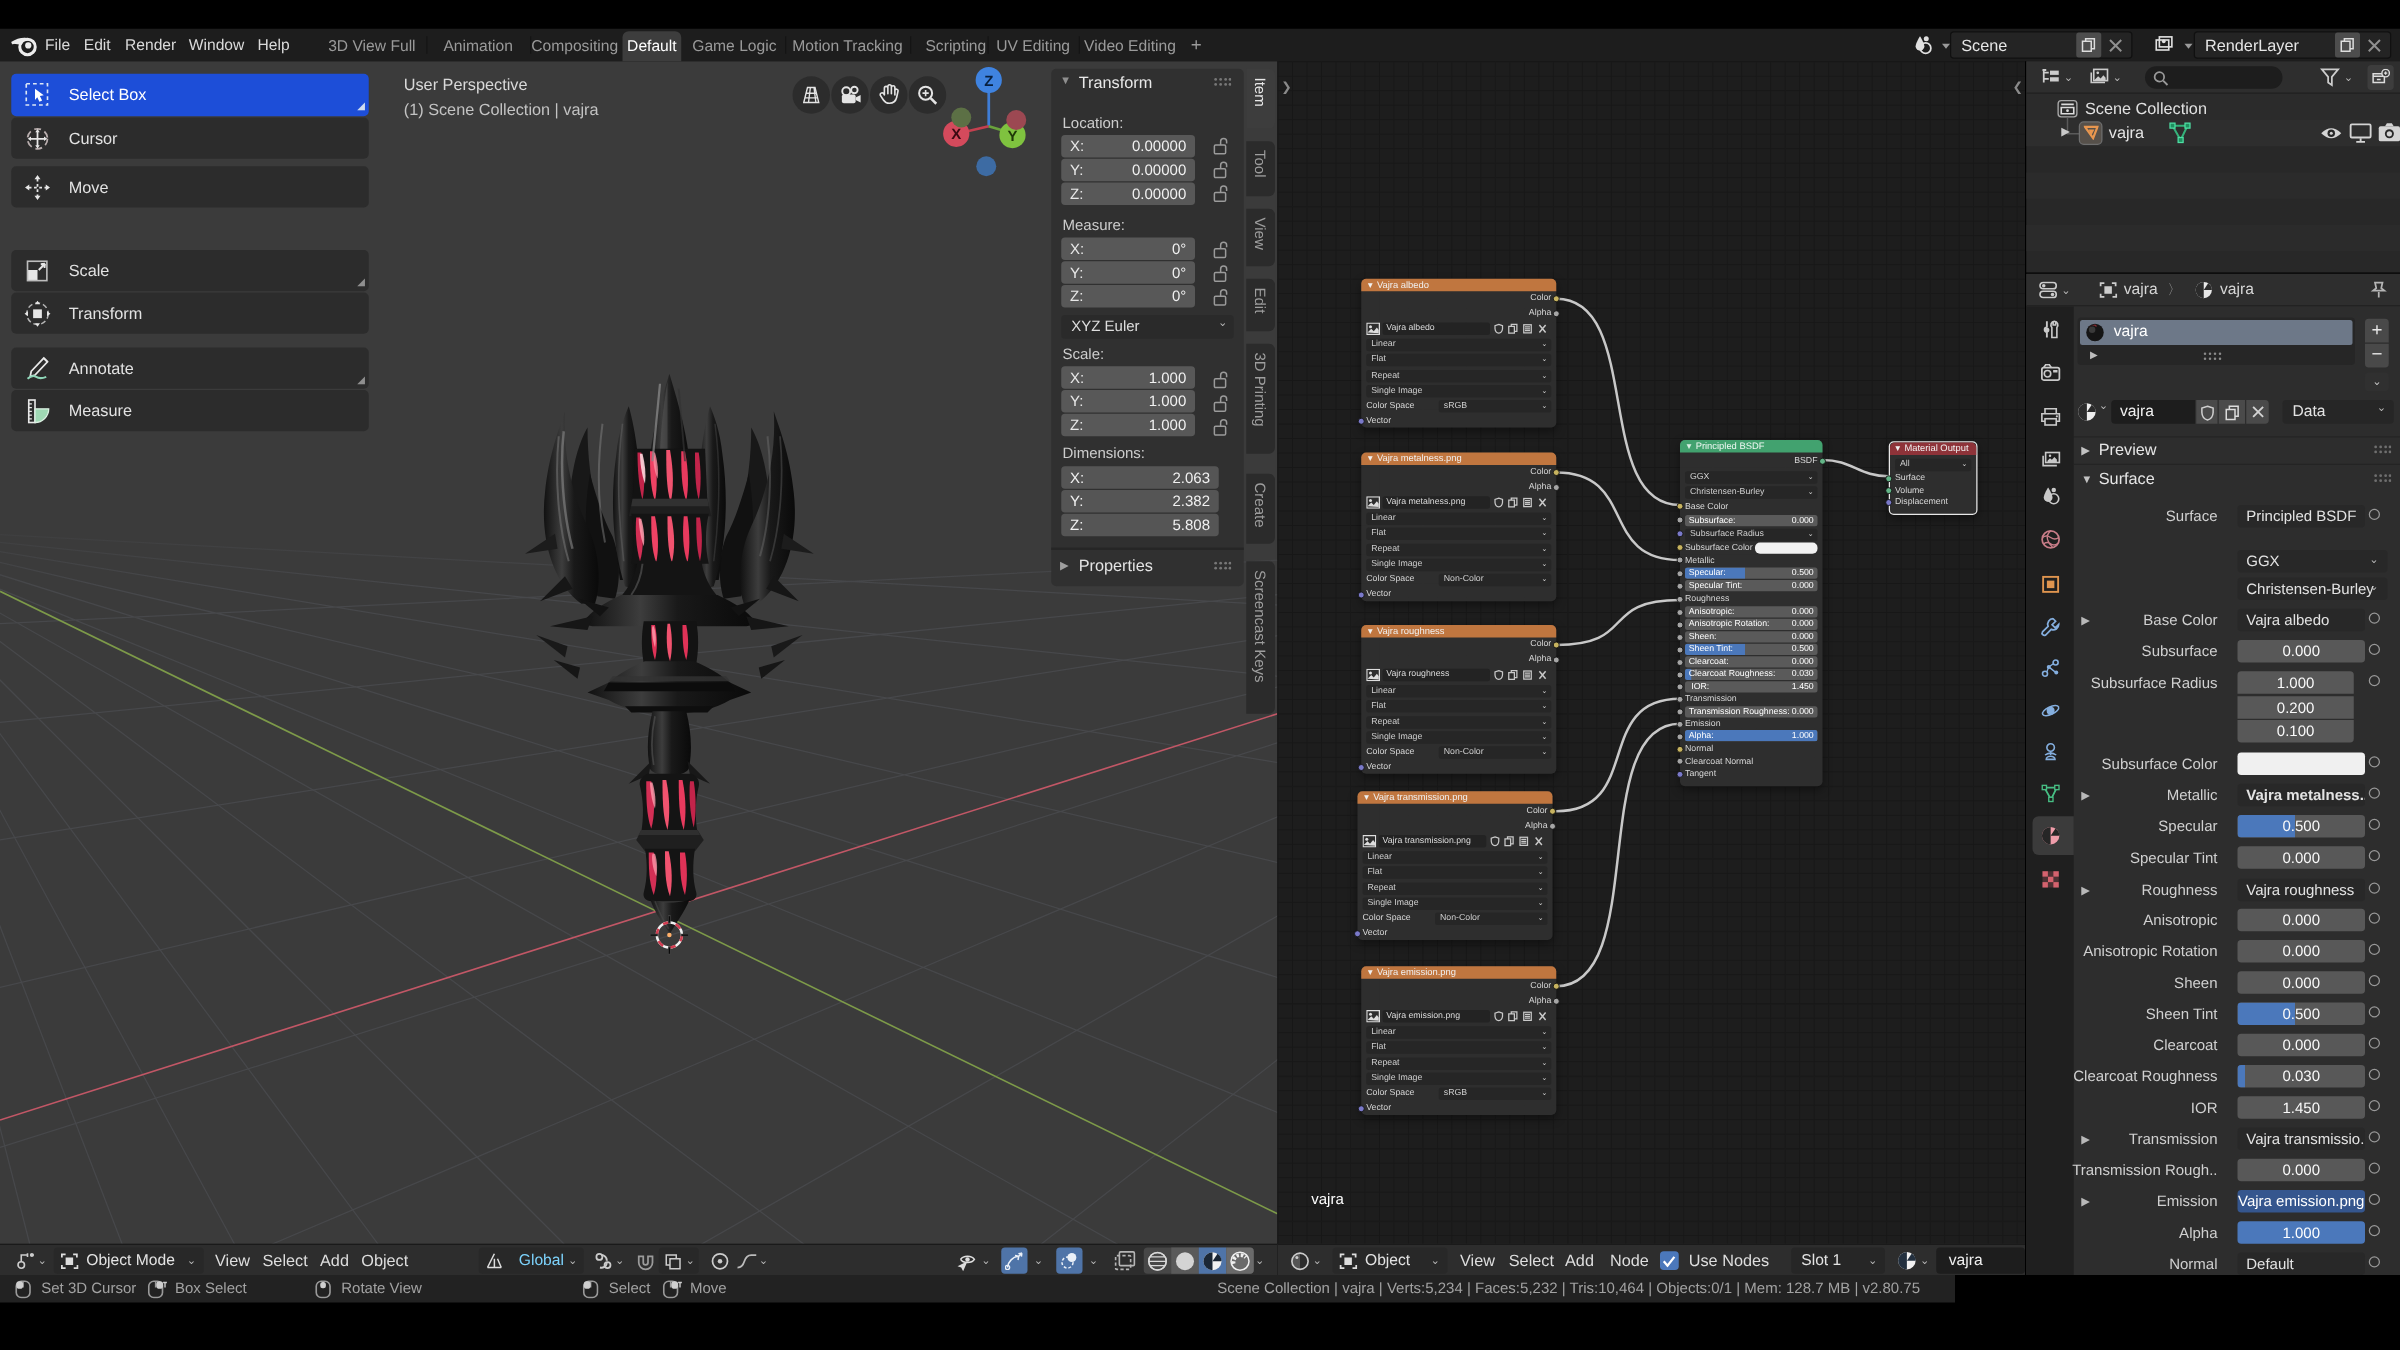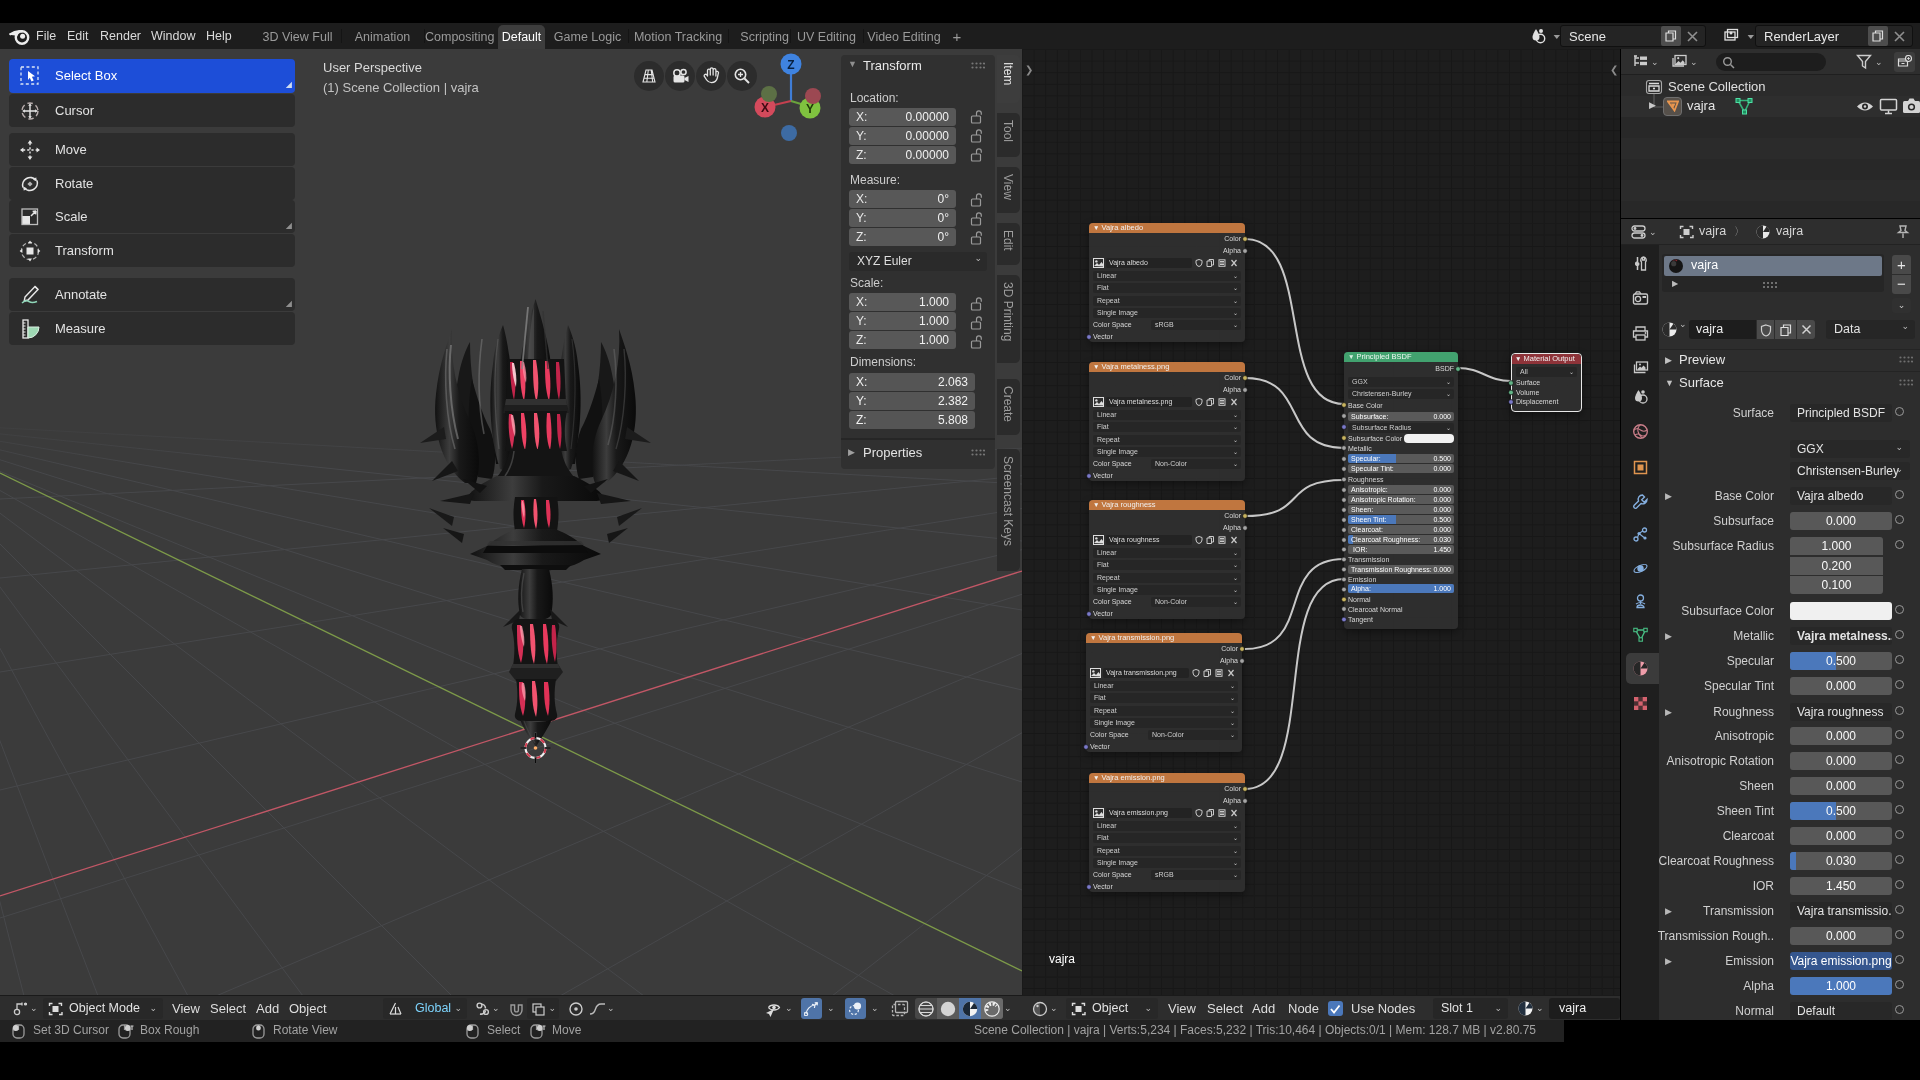--- a/index.html
+++ b/index.html
@@ -281,30 +281,20 @@
           <path d="M11 3.2 l-1.8 2.6 h3.6 z M11 18.8 l-1.8 -2.6 h3.6 z M3.2 11 l2.6 -1.8 v3.6 z M18.8 11 l-2.6 -1.8 v3.6 z" fill="#e6e6e6"></path>
         </svg>
   <span class="lbl">Cursor</span>
  </div>
  <div class="tbtn" style="top:84px;">
   <svg class="abs" style="left:10px;top:6px" width="22" height="22" viewBox="0 0 22 22">
           <path d="M11 4 v14 M4 11 h14" stroke="#e6e6e6" stroke-width="1.4" stroke-dasharray="2.2 2"></path>
           <path d="M11 1 l-2.4 3.4 h4.8 z M11 21 l-2.4 -3.4 h4.8 z M1 11 l3.4 -2.4 v4.8 z M21 11 l-3.4 -2.4 v4.8 z" fill="#e6e6e6"></path>
         </svg>
   <span class="lbl">Move</span>
- </div>
- <div class="tbtn" style="top:118px;">
-  <svg class="abs" style="left:10px;top:6px" width="22" height="22" viewBox="0 0 22 22">
-          <path d="M4 14.5 A7.6 7.6 0 0 1 17 7.2" fill="none" stroke="#e6e6e6" stroke-width="1.6"></path>
-          <path d="M17.8 8.2 l-0.6 -4 -3.2 2.6 z" fill="#e6e6e6"></path>
-          <path d="M18 7.5 A7.6 7.6 0 0 1 5 14.8" fill="none" stroke="#e6e6e6" stroke-width="1.6"></path>
-          <path d="M4.2 13.8 l0.6 4 3.2 -2.6 z" fill="#e6e6e6"></path>
-          <path d="M11 8.4 l2.6 2.6 -2.6 2.6 -2.6 -2.6 z" fill="#b5b5b5"></path>
-        </svg>
-  <span class="lbl">Rotate</span>
  </div>
  <div class="tbtn" style="top:151px;">
   <svg class="abs" style="left:10px;top:6px" width="22" height="22" viewBox="0 0 22 22">
           <rect x="3" y="10" width="8" height="8" fill="#e6e6e6"></rect>
           <rect x="3" y="3" width="15.5" height="15.5" fill="none" stroke="#bdbdbd" stroke-width="1.3"></rect>
           <path d="M12 10 L17 5 M17 5 l-3.4 0.4 M17 5 l-0.4 3.4" stroke="#e6e6e6" stroke-width="1.5" fill="none"></path>
         </svg>
   <span class="lbl">Scale</span>
   <span class="abs" style="right:3px;bottom:-9px;color:#8f8f8f;font-size:8px;">◢</span>
  </div>
@@ -1305,21 +1295,21 @@
         <path d="M6.5 1 v5" stroke="#9a9a9a" stroke-width="1.2"></path>
         <rect x="1" y="1" width="5.5" height="6" rx="2.5" fill="#cfcfcf"></rect>
       </svg>
  <div class="abs" style="left:33px;top:3px">Set 3D Cursor</div>
  <svg class="abs" style="left:118px;top:4px" width="16" height="15" viewBox="0 0 16 15">
         <rect x="1" y="1" width="11" height="13" rx="4" fill="none" stroke="#9a9a9a" stroke-width="1.3"></rect>
         <path d="M6.5 1 v5" stroke="#9a9a9a" stroke-width="1.2"></path>
         <rect x="7" y="1" width="5.5" height="6" rx="2.5" fill="#cfcfcf"></rect>
         <path d="M14 2 v4 M14 2 l-1.5 0 M14 2 l1.5 0" stroke="#cfcfcf" stroke-width="1.1"></path>
       </svg>
- <div class="abs" style="left:140px;top:3px">Box Rough</div>
+ <div class="abs" style="left:140px;top:3px">Box Select</div>
  <svg class="abs" style="left:252px;top:4px" width="13" height="15" viewBox="0 0 13 15">
         <rect x="1" y="1" width="11" height="13" rx="4" fill="none" stroke="#9a9a9a" stroke-width="1.3"></rect>
         <path d="M6.5 1 v5" stroke="#9a9a9a" stroke-width="1.2"></path>
         <rect x="4.2" y="1.5" width="4.5" height="5" rx="2" fill="#cfcfcf"></rect>
       </svg>
  <div class="abs" style="left:273px;top:3px">Rotate View</div>
  <svg class="abs" style="left:466px;top:4px" width="13" height="15" viewBox="0 0 13 15">
         <rect x="1" y="1" width="11" height="13" rx="4" fill="none" stroke="#9a9a9a" stroke-width="1.3"></rect>
         <path d="M6.5 1 v5" stroke="#9a9a9a" stroke-width="1.2"></path>
         <rect x="1" y="1" width="5.5" height="6" rx="2.5" fill="#cfcfcf"></rect>

